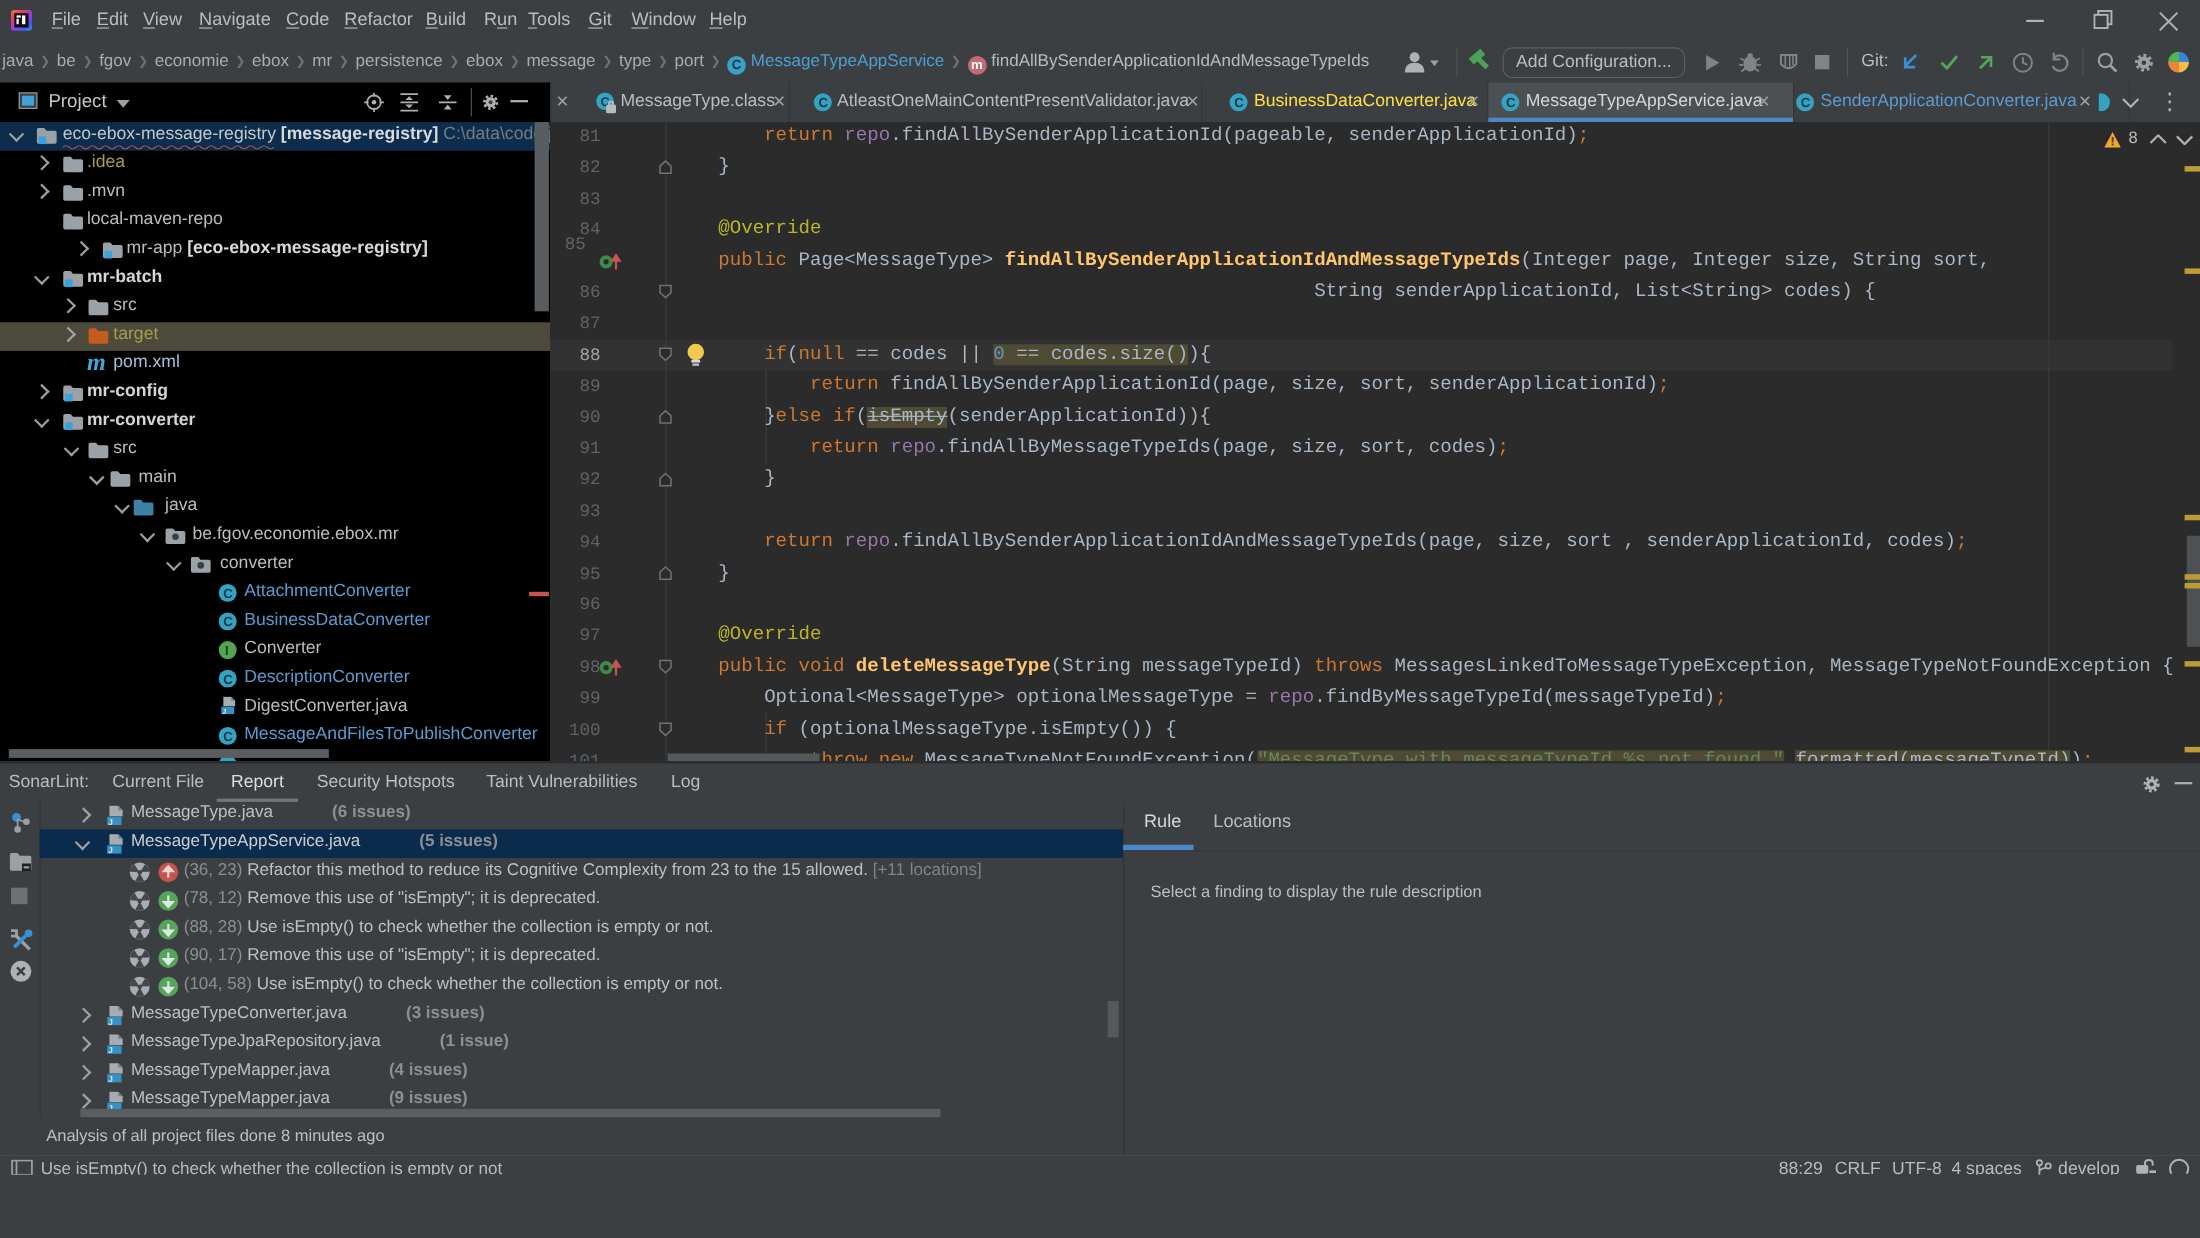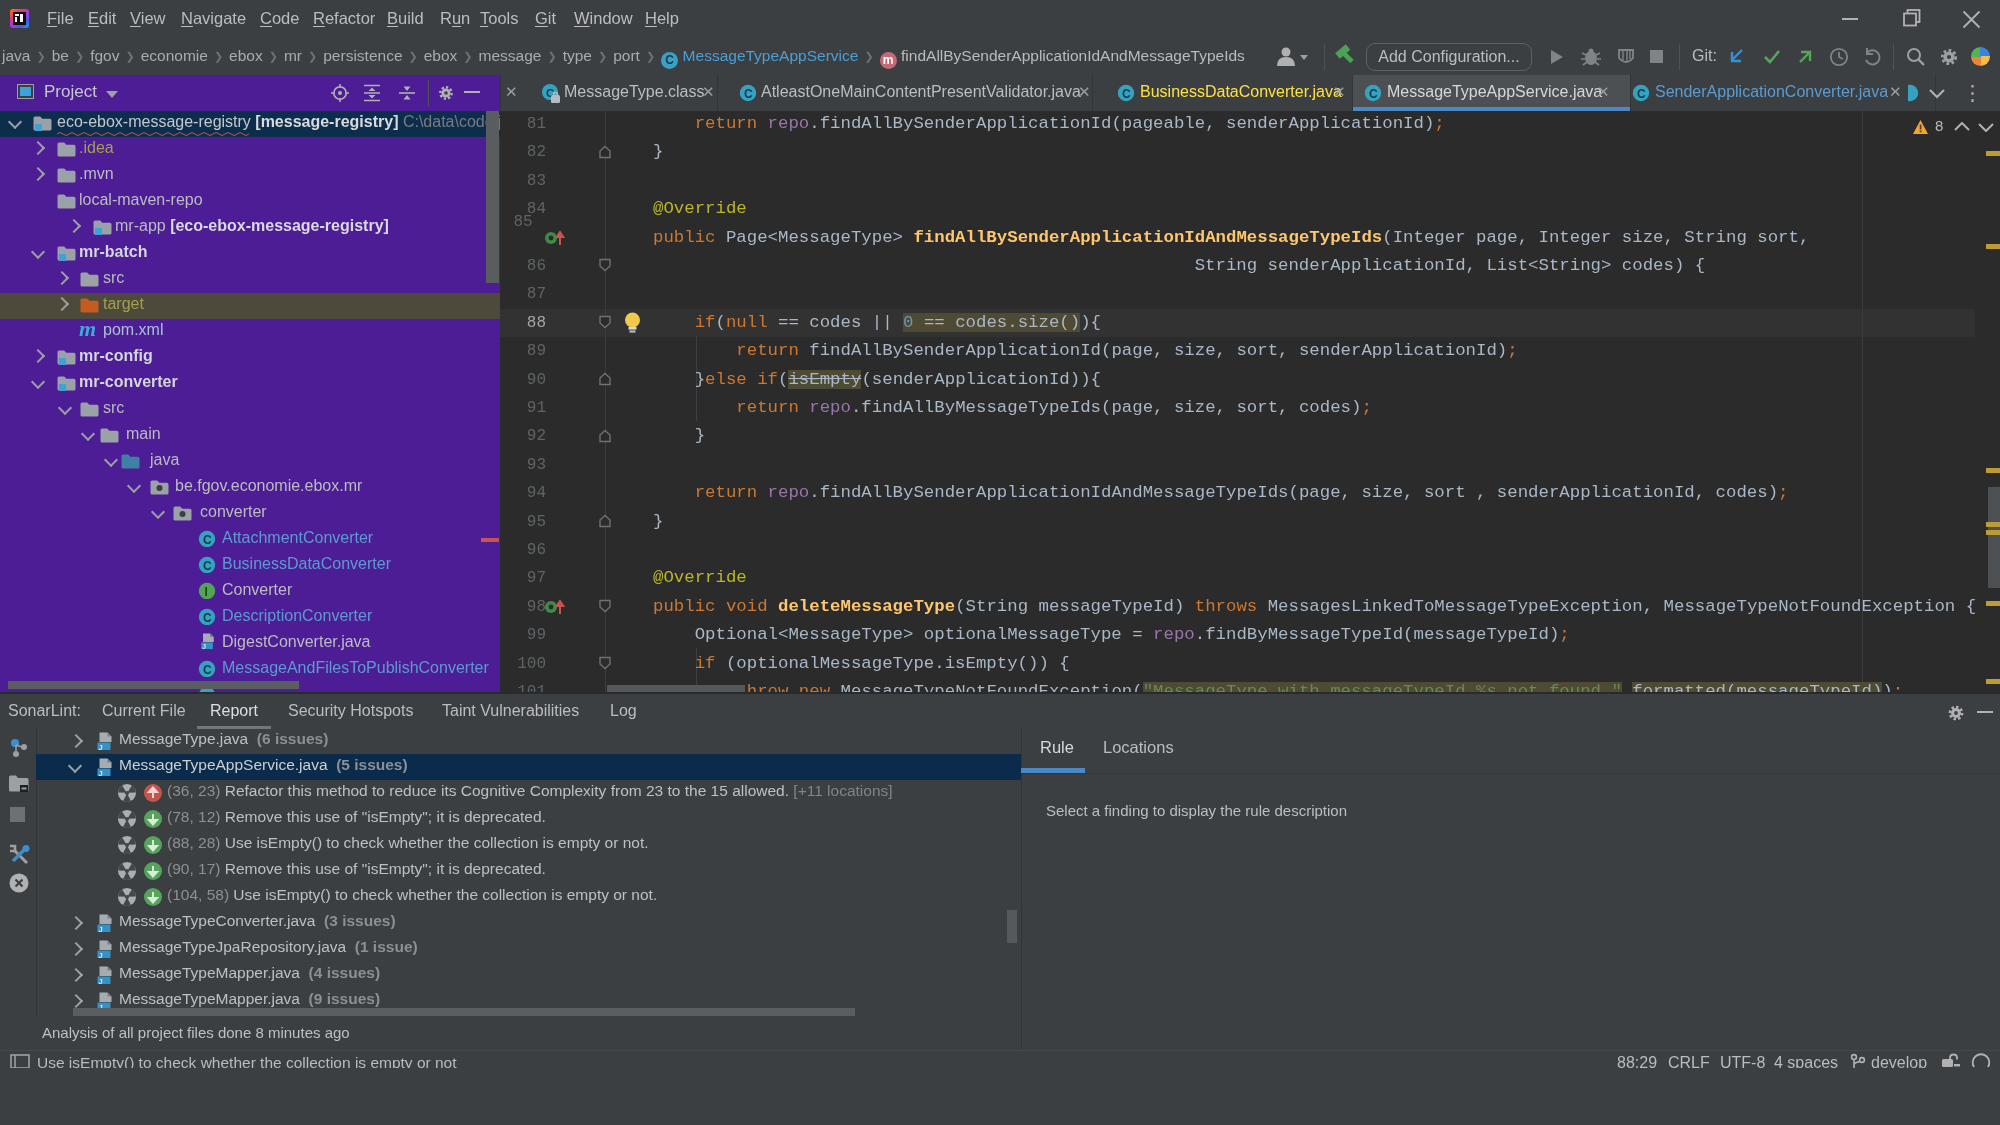--- a/index.html
+++ b/index.html
@@ -12,21 +12,21 @@
   .menuitem { color:#BBBDBF; font-size:16.5px; }
   .menuitem u { text-decoration-thickness:1px; text-underline-offset:2px; }
   #wintitle { color:#9D9FA1; font-size:16px; }
   
   #crumbs { left:0; top:38px; width:2000px; height:37px; background:#3C3F41; }
   .crumb { color:#A9ACAE; font-size:15.5px; }
   .crumbsep { color:#6E7275; font-size:11px; padding:0 6px; vertical-align:1px; }
   .cicon { display:inline-block; width:17px; height:17px; border-radius:50%;
     font-size:12px; font-weight:bold; text-align:center; line-height:17px; vertical-align:-3px; }
   
-  #projpanel { left:0; top:75px; width:500px; height:619px; background:#4c1d95; overflow:hidden; }
+  #projpanel { left:0; top:75px; width:500px; height:619px; background:#000000; overflow:hidden; }
   #projhead { position:absolute; left:0; top:0; width:500px; height:36px; }
   .tree { position:absolute; left:0; top:36px; width:500px; }
   .trow { position:absolute; height:26px; width:500px; white-space:nowrap; font-size:16px; color:#BBBDBF; }
   .trow .lbl { position:absolute; top:2px; }
   .chev { position:absolute; top:6px; width:10px; height:10px; border-right:2.2px solid #9DA1A4; border-bottom:2.2px solid #9DA1A4; }
   .chev.open { transform:rotate(45deg); }
   .chev.closed { transform:rotate(-45deg); }
   .ticon { position:absolute; top:4px; width:19px; height:17px; }
   .bold { font-weight:bold; color:#D4D6D8; }
   .blue { color:#5C9BD0; }
@@ -47,21 +47,21 @@
   .mtd { color:#FFC66D; font-weight:bold; }
   .num { color:#6897BB; }
   .ann { color:#BBB529; }
   .str { color:#6A8759; }
   .hlt { background:#4E4A33; }
   
   #sonar { left:0; top:692px; width:2000px; height:358px; background:#3C3F41; border-top:2px solid #282B2D; }
   .stab { position:absolute; top:8px; font-size:16px; color:#BBBDBF; }
   .srow { position:absolute; height:26px; width:966px; white-space:nowrap; font-size:15.5px; color:#BDC0C2; }
   .scoord { color:#8C9093; }
-  .scount { color:#8C9093; font-weight:bold; }
+  .scount { color:#8C9093; font-weight:bold;margin-left:45px; }
   
   #status { left:0; top:1050px; width:2000px; height:75px; background:#3C3F41; border-top:1px solid #45484A; }
   #statusrow { position:absolute; left:0; top:0; width:2000px; height:17px; overflow:hidden; }
   .stxt { position:absolute; top:0; font-size:16px; color:#B9BCBE; line-height:24px; }
 </style>
 </head>
 <body>
 <div id="stage">
 
   <div id="titlebar" class="abs">

